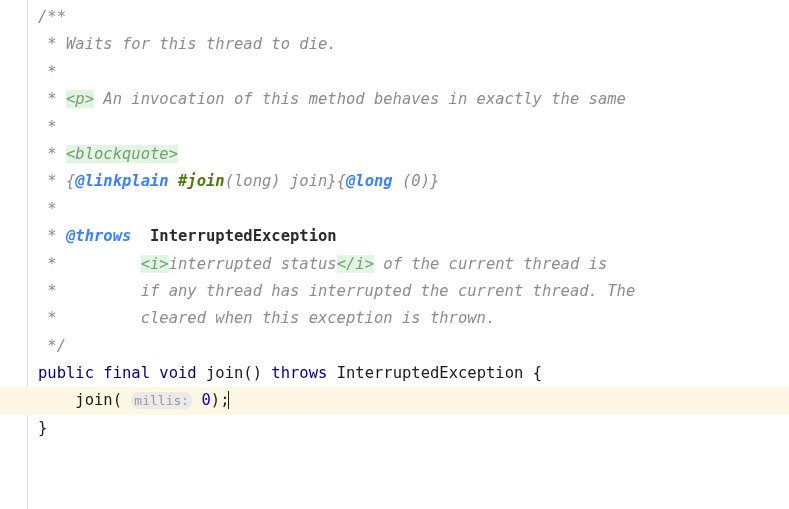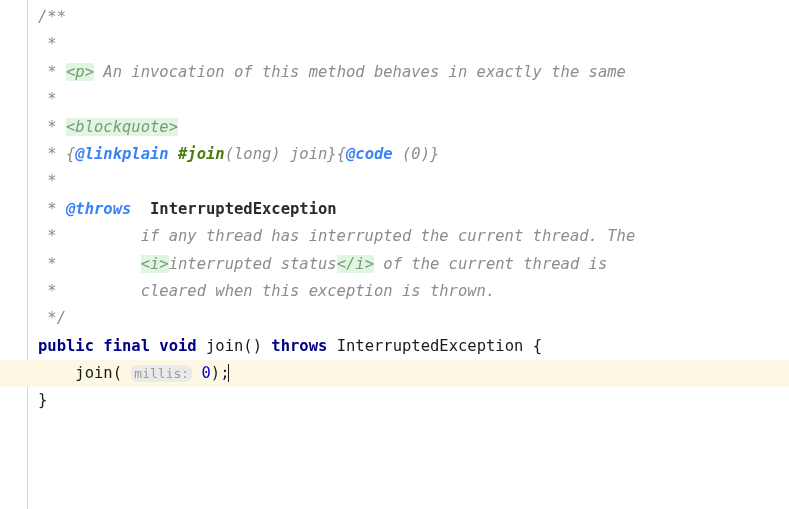--- a/index.html
+++ b/index.html
@@ -66,21 +66,21 @@
     color: #4d7c0f;
     font-style: italic;
     font-weight: bold;
   }
   .jdexc {               
     color: #2b2b2b;
     font-weight: bold;
   }
   .kw {                  
     color: #000080;
-    font-weight: bold;
+    font-weight: normal;
   }
   .txt {                 
     color: #1a1a1a;
   }
   .num {                 
     color: #0000d0;
   }
   .hint {                
     color: #9a9a9a;
     background: #eaeaea;
@@ -102,40 +102,41 @@
 <body>
 
 <div id="editor">
 
   <div id="gutter-rule"></div>
 
   <div id="lines">
 
     <div class="line"><span class="cmt">/**</span></div>
 
+    <div class="line"><span class="cmt-star"> * </span><span class="cmt">Waits for this thread to die.</span></div>
 
     <div class="line"><span class="cmt-star"> *</span></div>
 
     <div class="line"><span class="cmt-star"> * </span><span class="tag">&lt;p&gt;</span><span class="cmt"> An invocation of this method behaves in exactly the same</span></div>
 
 
     <div class="line"><span class="cmt-star"> *</span></div>
 
     <div class="line"><span class="cmt-star"> * </span><span class="tag">&lt;blockquote&gt;</span></div>
 
-    <div class="line"><span class="cmt-star"> * </span><span class="cmt">{</span><span class="jdtag">@linkplain</span><span class="cmt"> </span><span class="jdbold">#join</span><span class="cmt">(long) join}{</span><span class="jdtag">@code</span><span class="cmt"> (0)}</span></div>
+    <div class="line"><span class="cmt-star"> * </span><span class="cmt">{</span><span class="jdtag">@linkplain</span><span class="cmt"> </span><span class="jdbold">#join</span><span class="cmt">(long) join}{</span><span class="jdtag">@long</span><span class="cmt"> (0)}</span></div>
 
 
     <div class="line"><span class="cmt-star"> *</span></div>
 
     <div class="line"><span class="cmt-star"> * </span><span class="jdtag">@throws</span><span class="cmt">  </span><span class="jdexc">InterruptedException</span></div>
 
+    <div class="line"><span class="cmt-star"> * </span><span class="cmt">        </span><span class="tag">&lt;i&gt;</span><span class="cmt">interrupted status</span><span class="tag">&lt;/i&gt;</span><span class="cmt"> of the current thread is</span></div>
+
     <div class="line"><span class="cmt-star"> * </span><span class="cmt">        </span><span class="cmt">if any thread has interrupted the current thread. The</span></div>
-
-    <div class="line"><span class="cmt-star"> * </span><span class="cmt">        </span><span class="tag">&lt;i&gt;</span><span class="cmt">interrupted status</span><span class="tag">&lt;/i&gt;</span><span class="cmt"> of the current thread is</span></div>
 
     <div class="line"><span class="cmt-star"> * </span><span class="cmt">        </span><span class="cmt">cleared when this exception is thrown.</span></div>
 
     <div class="line"><span class="cmt"> */</span></div>
 
     <div class="line"><span class="kw">public</span><span class="txt"> </span><span class="kw">final</span><span class="txt"> </span><span class="kw">void</span><span class="txt"> </span><span class="txt">join() </span><span class="kw">throws</span><span class="txt"> </span><span class="txt">InterruptedException {</span></div>
 
     <div class="line current"><span class="txt">    </span><span class="txt">join( </span><span class="hint">millis:</span><span class="txt"> </span><span class="num">0</span><span class="txt">);</span><span class="caret"></span></div>
 
     <div class="line"><span class="txt">}</span></div>

